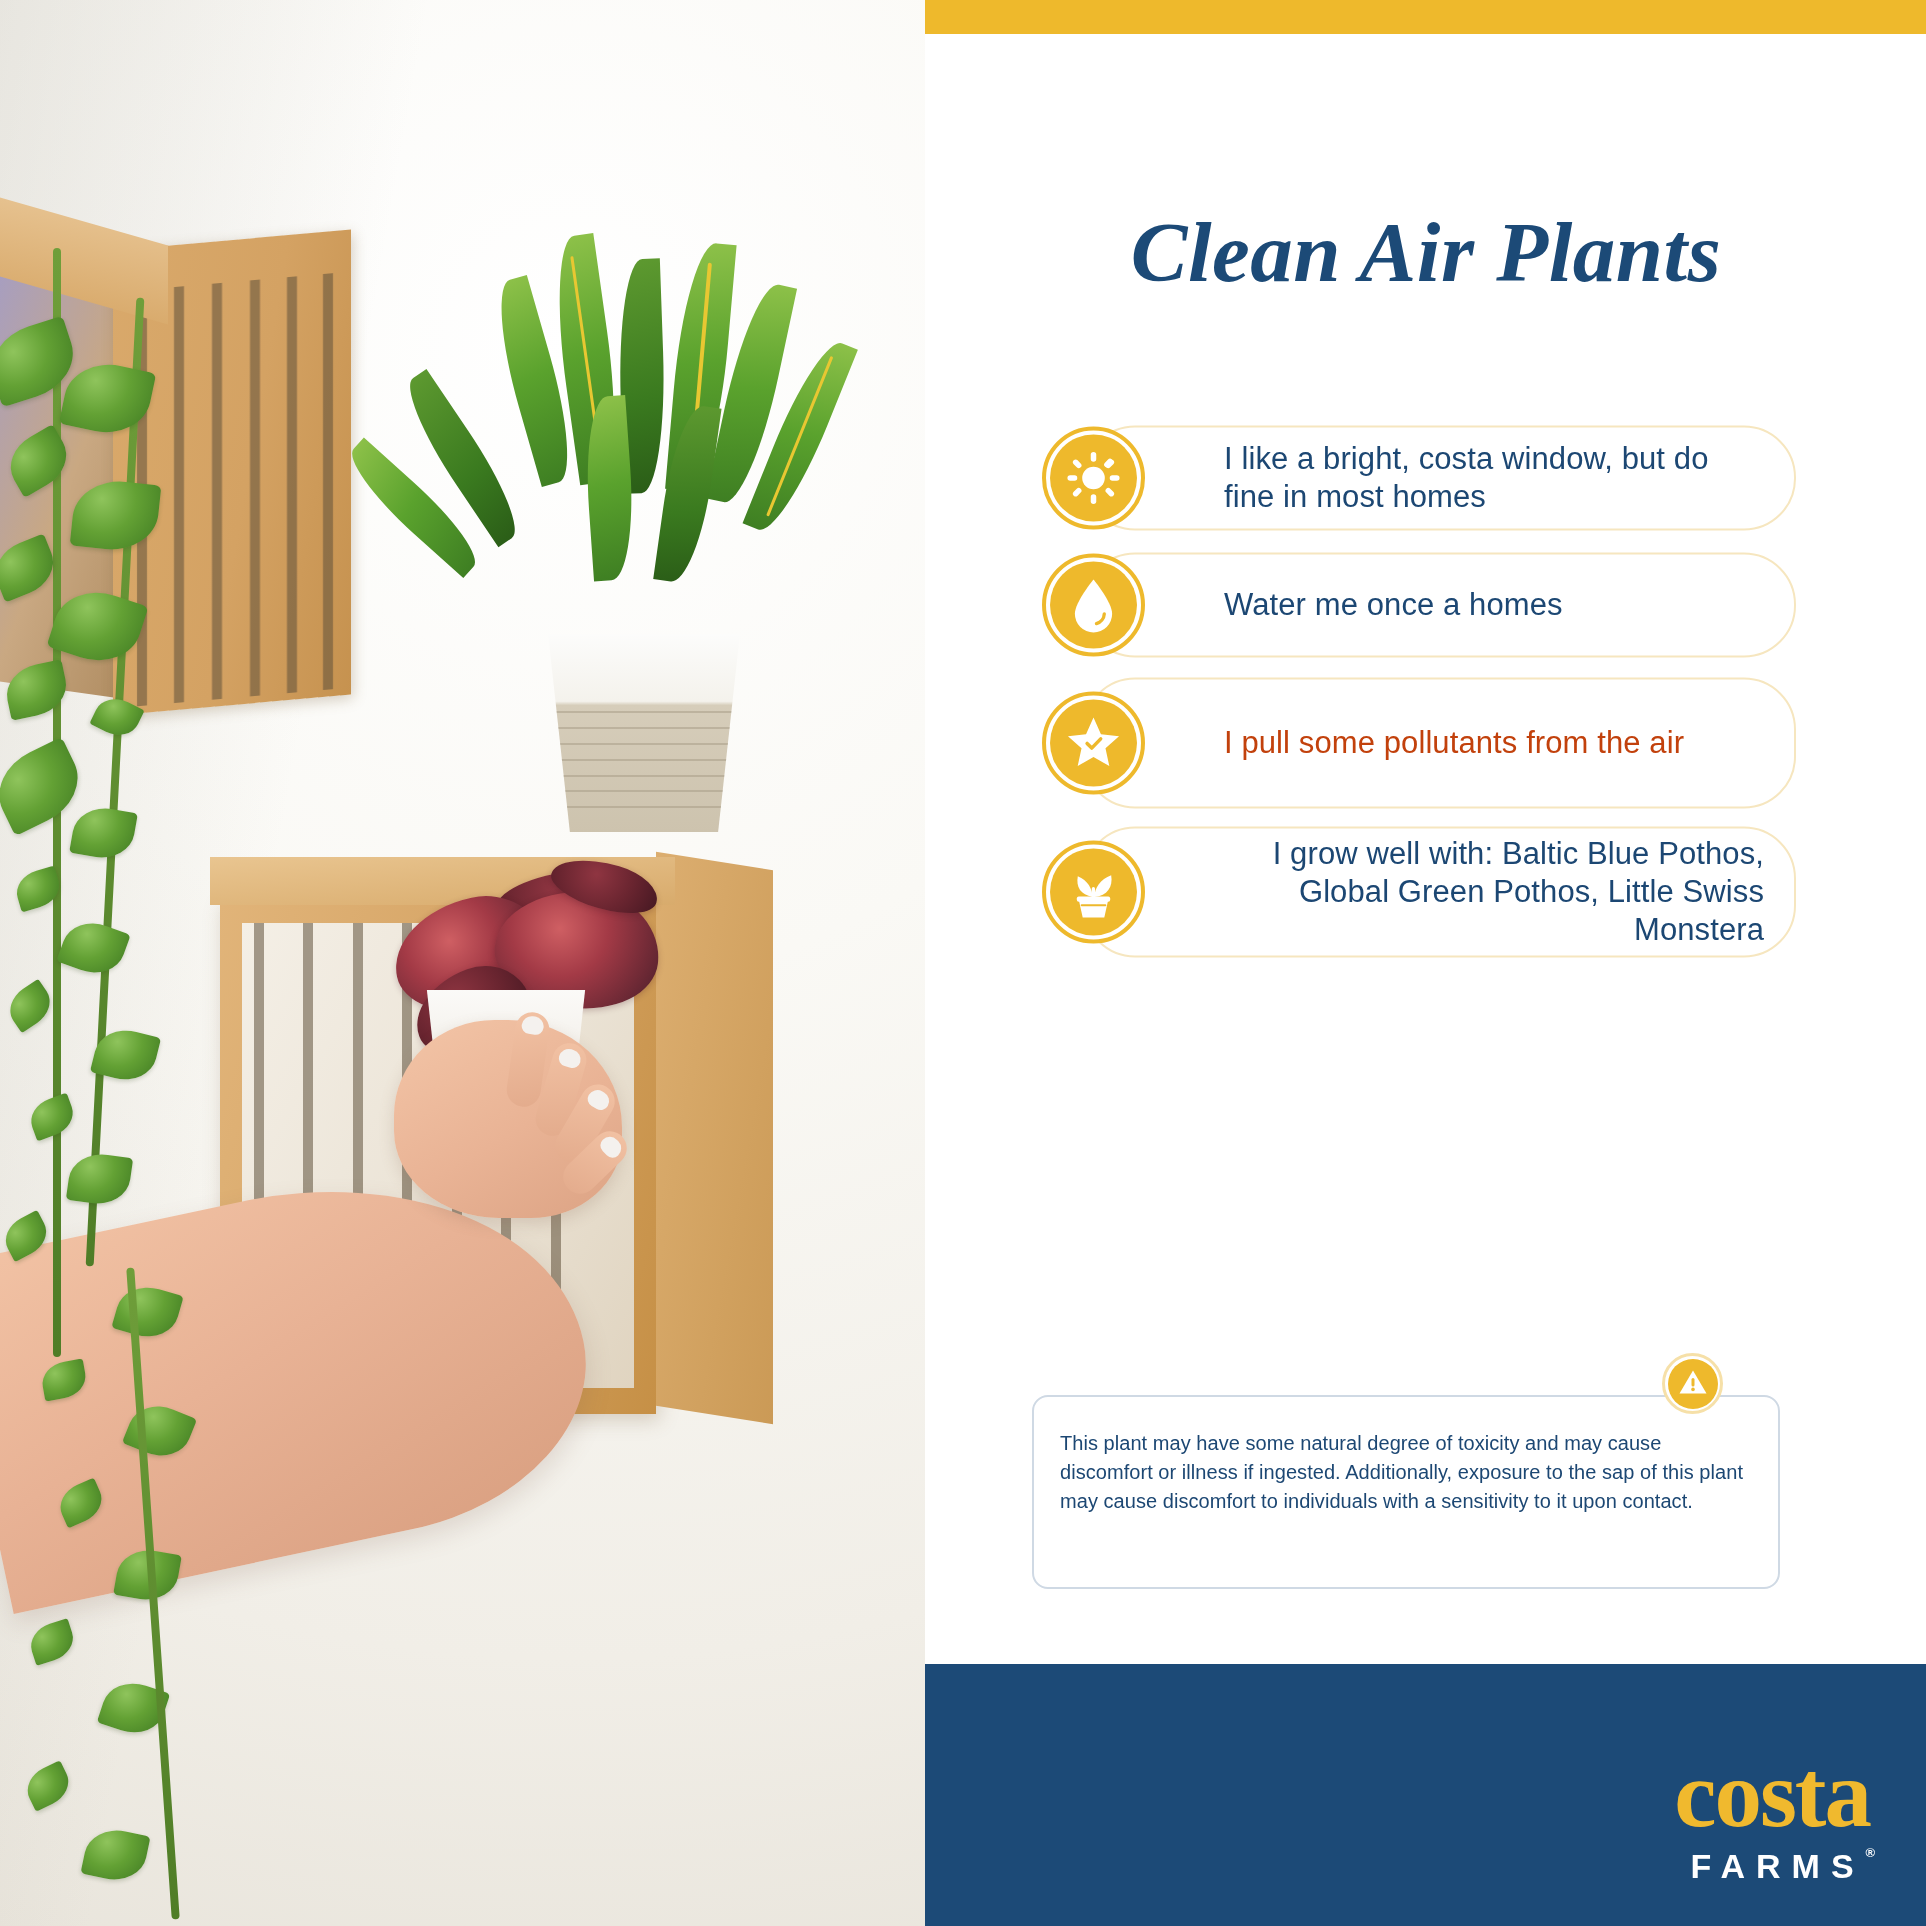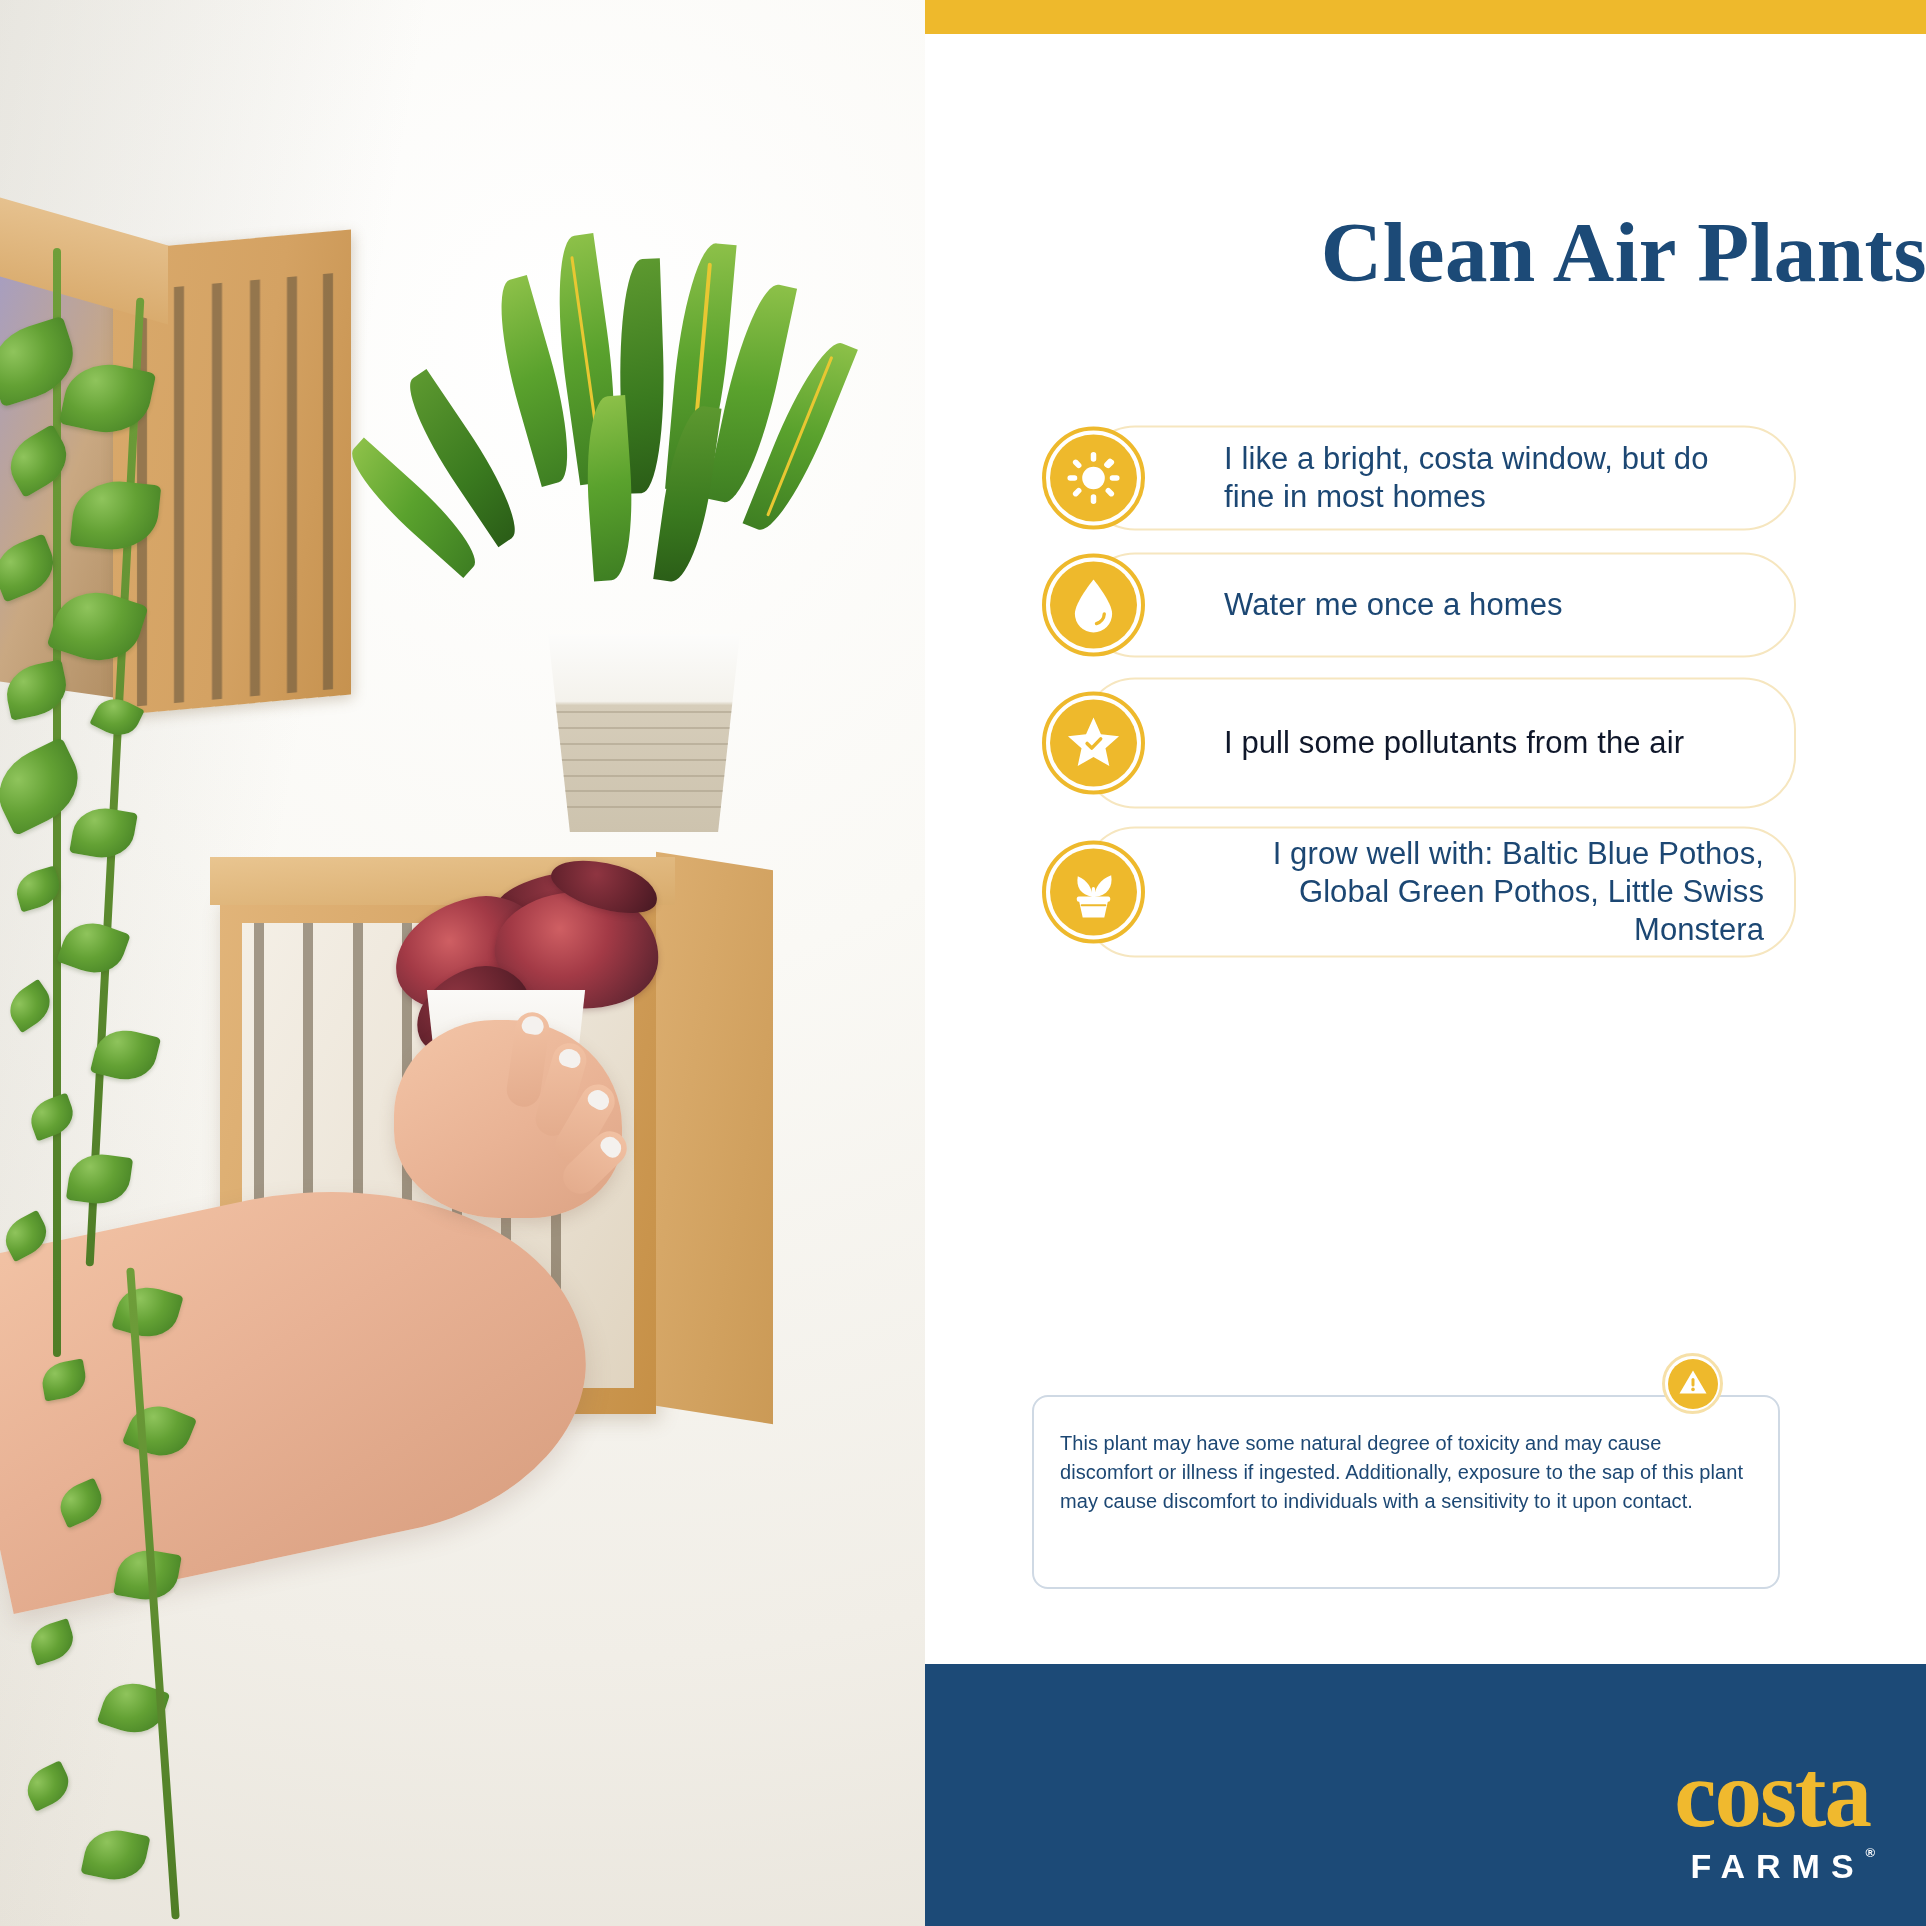--- a/index.html
+++ b/index.html
@@ -191,27 +191,28 @@
     width: 1002px; height: 1927px;
     background: #ffffff;
   }
   .topbar {
     position: absolute; left: 0; top: 0;
     width: 1002px; height: 34px;
   }
   .title {
     position: absolute;
     left: 0; right: 0; top: 210px;
-    text-align: right;
+    text-align: center;
     font-family: "Liberation Serif", "DejaVu Serif", serif;
     font-size: 85px;
     font-weight: 700;
     letter-spacing: 0.5px;
     line-height: 1;
     white-space: nowrap;
+    font-style: italic;
   }
 
   
   .rows {
     position: absolute;
     left: 0; top: 414px;
     width: 1002px;
   }
   .row {
     position: relative;
@@ -506,21 +507,21 @@
                 <path d="M26 3 C26 3 7 26 7 38 A19 19 0 0 0 45 38 C45 26 26 3 26 3 Z" fill="#ffffff"></path>
                 <path d="M37 38 A11 11 0 0 1 29 48" fill="none" stroke="#eeb92c" stroke-width="3.4" stroke-linecap="round"></path>
               </svg>
             </span>
           </div>
         </div>
       </div>
 
       <div class="row tall">
         <div class="pill" style="border-color: rgb(246, 230, 191);">
-          <div class="pill-text" style="color: #0f172a;">I pull some pollutants from the air</div>
+          <div class="pill-text" style="color: #c2410c;">I pull some pollutants from the air</div>
         </div>
         <div class="badge" style="border-color: rgb(238, 185, 44);">
           <div class="disc" style="background: rgb(238, 185, 44);">
             <span>
               <svg width="57" height="55" viewBox="0 0 58 56">
                 <path d="M29 2 L36.6 19.1 L55 21 L41.2 33.4 L45.1 51.5 L29 42.2 L12.9 51.5 L16.8 33.4 L3 21 L21.4 19.1 Z" fill="#ffffff"></path>
                 <path d="M22.5 28.5 L27.2 33.2 L36.3 23.8" fill="none" stroke="#eeb92c" stroke-width="3.6" stroke-linecap="round" stroke-linejoin="round"></path>
               </svg>
             </span>
           </div>

